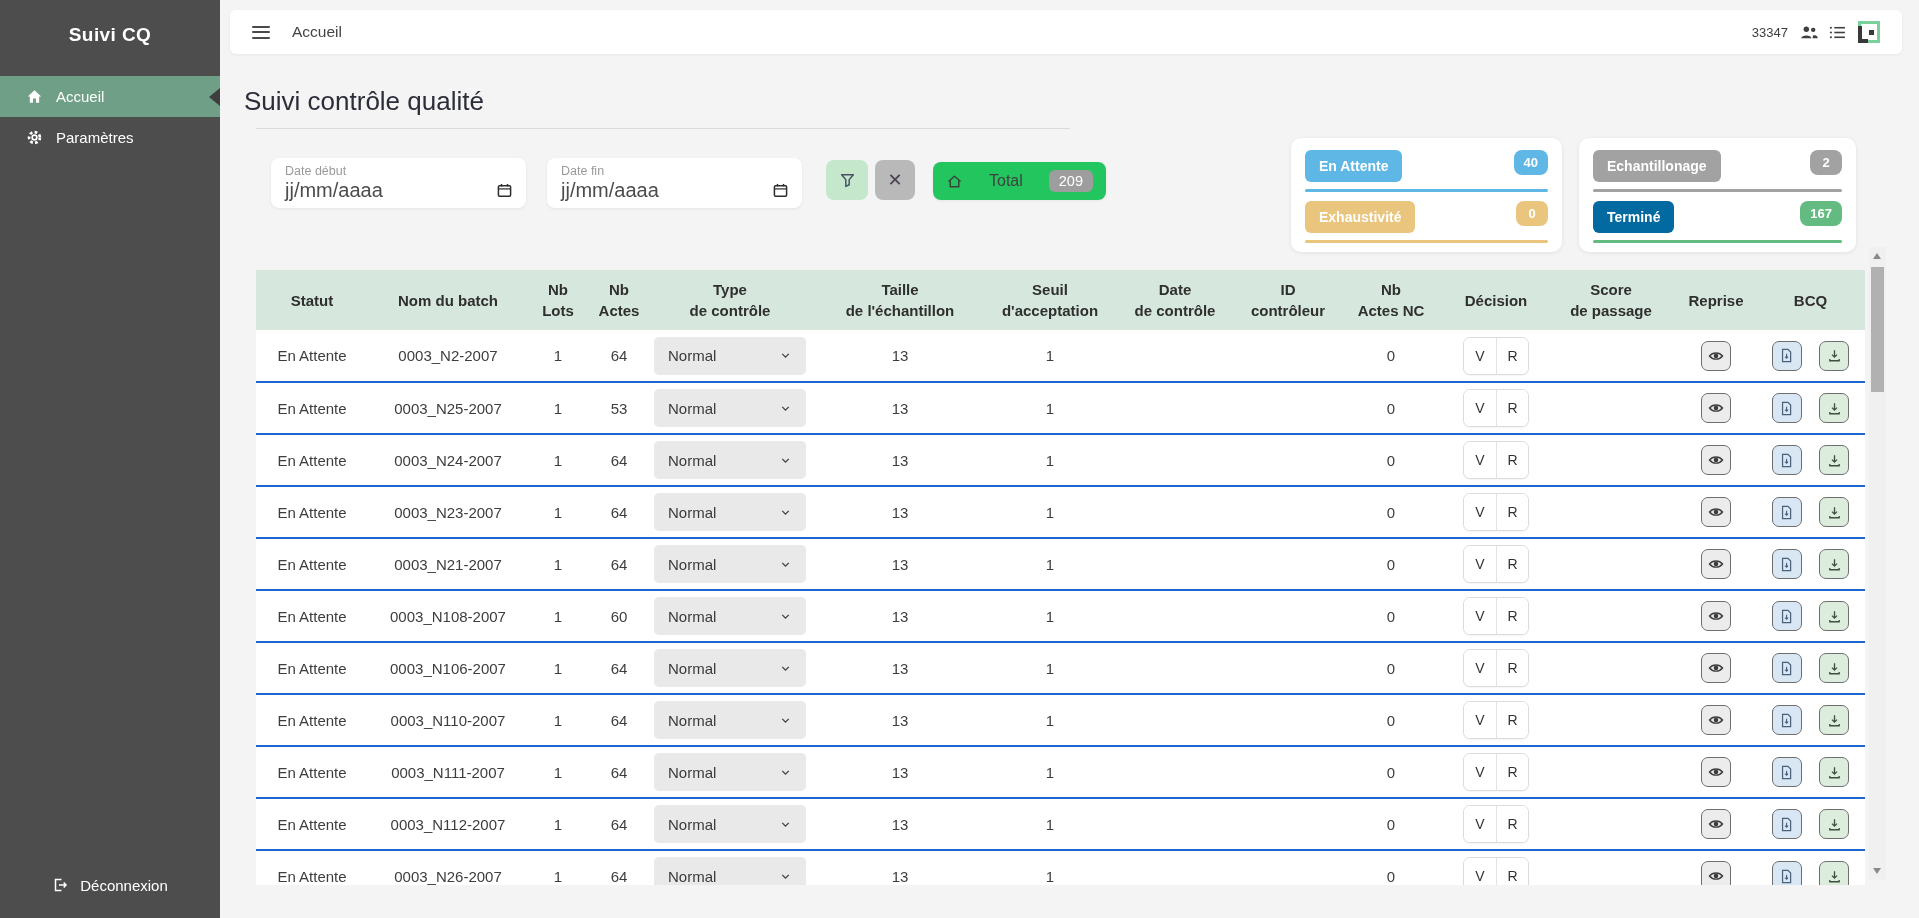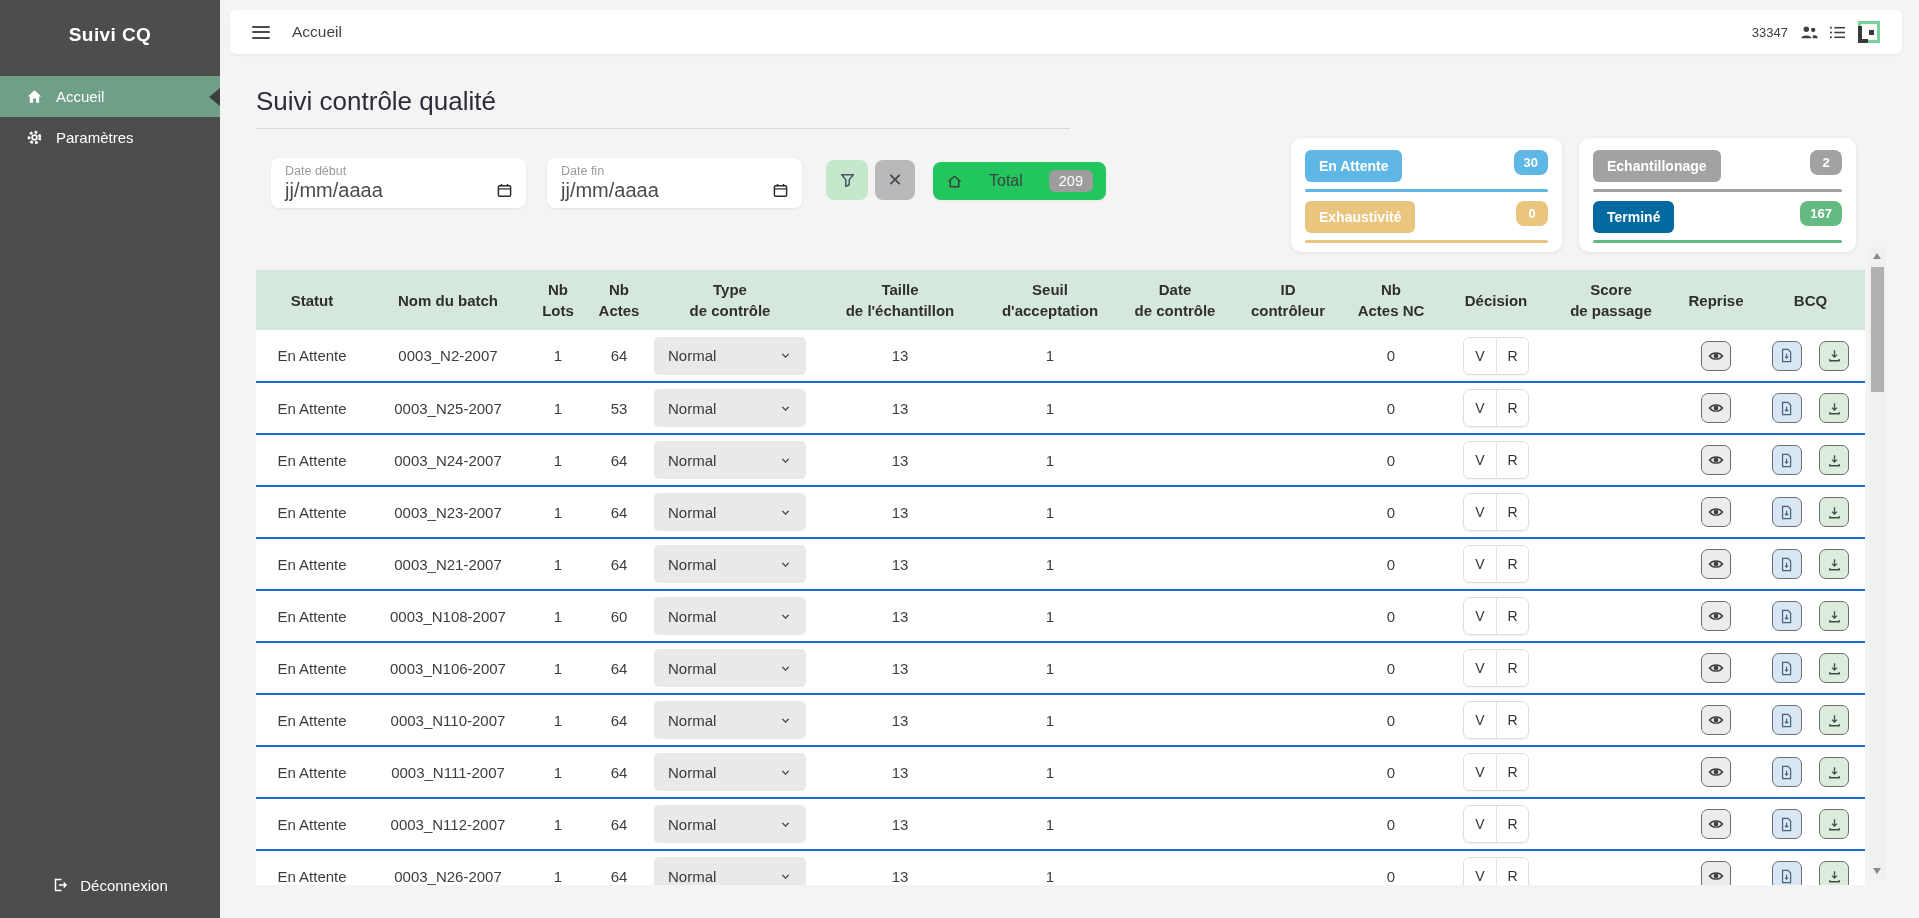--- a/index.html
+++ b/index.html
@@ -44,21 +44,21 @@
   .topbar-breadcrumb { margin-left:22px; font-size:15.5px; color:#444; }
   .topbar-right { margin-left:auto; display:flex; align-items:center; gap:10px; }
   .topbar-counter { font-size:13px; color:#3e3e3e; margin-right:2px; }
   .tb-icon { width:19px; height:17px; display:inline-flex; cursor:pointer; }
   .logo-box { width:22px; height:22px; border:3px solid #79d19c; position:relative; cursor:pointer; }
   .logo-box .logo-dot { position:absolute; width:5px; height:5px; background:#393939; left:8px; top:6px; }
   .logo-box .logo-l-v { position:absolute; left:-3px; top:2px; width:4px; height:17px; background:#393939; }
   .logo-box .logo-l-h { position:absolute; left:-3px; bottom:-3px; width:10px; height:4px; background:#393939; }
   
   .content { position:absolute; left:220px; top:54px; width:1699px; height:864px; }
-  .page-title { position:absolute; left:36px; top:32px; font-size:26px; font-weight:500; color:#2d2d3a; }
+  .page-title { position:absolute; left:24px; top:32px; font-size:26px; font-weight:500; color:#2d2d3a; }
   .title-rule { position:absolute; left:36px; top:74px; width:814px; border:none; border-top:1px solid #dadada; }
   
   .filters { position:absolute; left:51px; top:86px; height:110px; display:flex; align-items:flex-start; }
   .date-card {
     width:255px; height:50px; background:#fff; border-radius:8px;
     box-shadow:0 1px 3px rgba(0,0,0,.07); padding:6px 14px; cursor:text;
     margin-top:18px;
   }
   .date-card + .date-card { margin-left:21px; }
   .date-label { font-size:12.5px; color:#9a9a9a; }
@@ -271,21 +271,21 @@
       <span class="total-label">Total</span>
       <span class="total-badge">209</span>
     </div>
   </div>
 
   <div class="status-cards">
       <div class="status-card">
   <div class="status-row">
     <div class="status-line">
       <span class="status-chip" style="background: rgb(95, 183, 229);">En Attente</span>
-      <span class="status-badge" style="background: rgb(95, 183, 229);">30</span>
+      <span class="status-badge" style="background: rgb(95, 183, 229);">40</span>
     </div>
     <div class="status-underline" style="background: rgb(95, 183, 229);"></div>
   </div>
 
   <div class="status-row">
     <div class="status-line">
       <span class="status-chip" style="background: rgb(233, 197, 125);">Exhaustivité</span>
       <span class="status-badge" style="background: rgb(233, 197, 125);">0</span>
     </div>
     <div class="status-underline" style="background: rgb(233, 197, 125);"></div>

